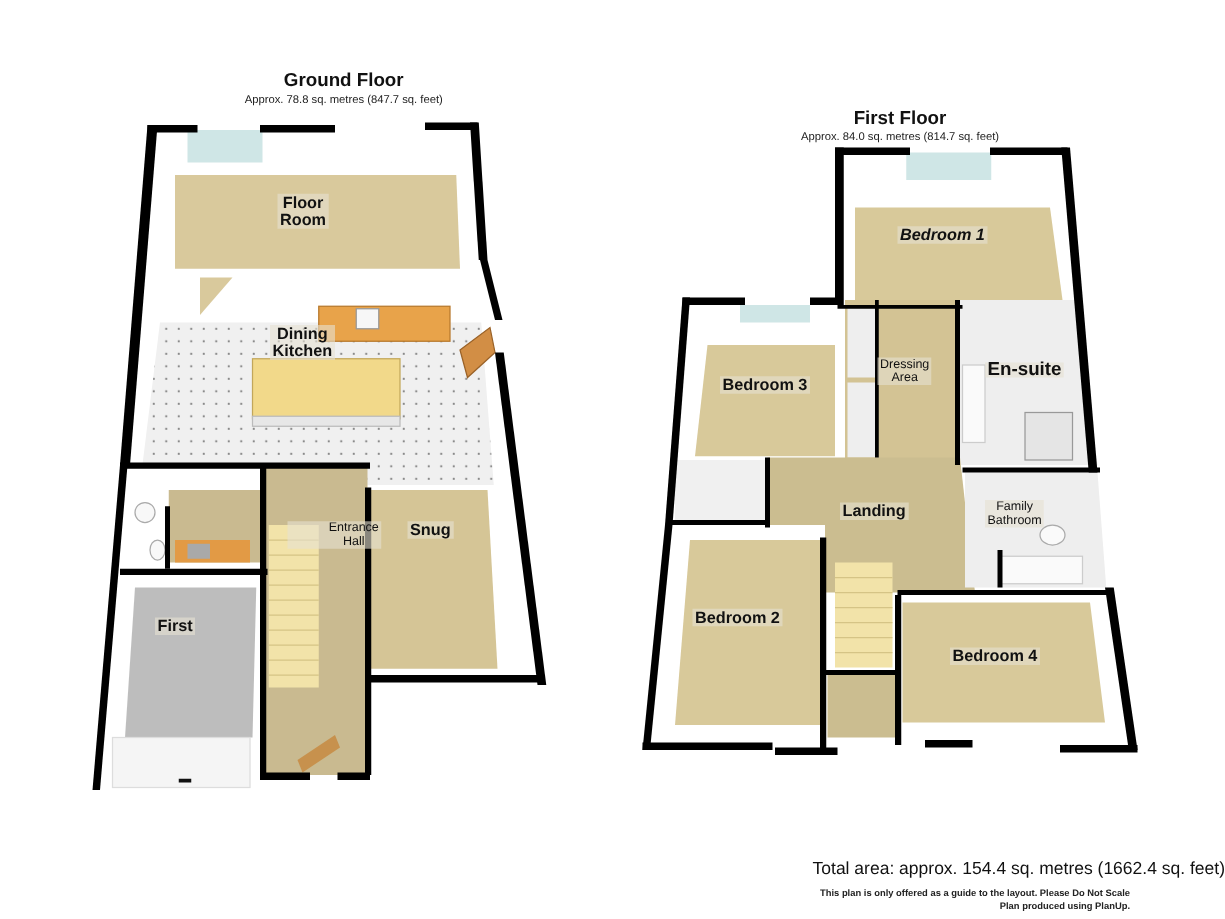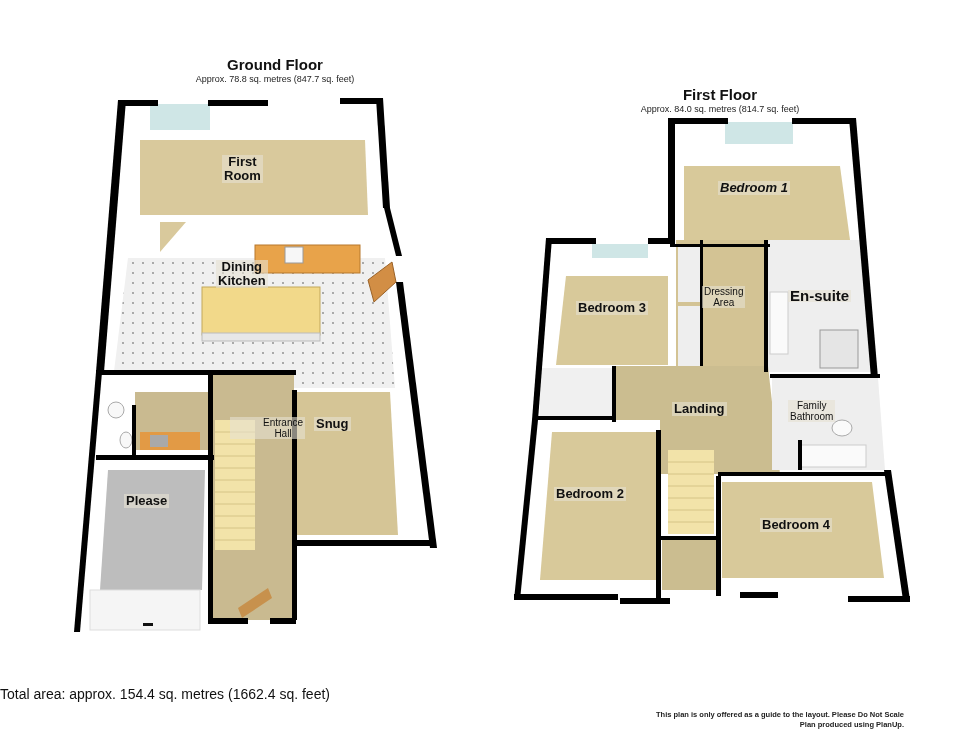--- a/index.html
+++ b/index.html
@@ -5,21 +5,21 @@
   html, body { margin:0; padding:0; }
   body { width:980px; height:735px; background:#ffffff; position:relative; overflow:hidden;
          font-family:"Liberation Sans", sans-serif; color:#111; }
   .floor-title { position:absolute; font-weight:bold; font-size:15px; text-align:center; }
   .floor-sub { position:absolute; font-size:9px; text-align:center; color:#222; }
   svg { position:absolute; left:0; top:0; }
   .room-label { position:absolute; font-weight:bold; font-size:13px; text-align:center; line-height:14px;
                 background:rgba(230,225,210,0.6); padding:0 2px; }
   .room-label.small { font-size:10px; font-weight:normal; line-height:11px; }
   .room-label.mid { font-size:15px; line-height:12px; }
-  .total { position:absolute; left:0; width:980px; text-align:left; font-size:14px; top:686px; }
+  .total { position:absolute; left:0; width:980px; text-align:right; font-size:14px; top:686px; }
   .note { position:absolute; left:0; width:904px; text-align:right; font-size:7.5px; color:#222;font-weight:bold; }
 </style>
 </head>
 <body>
 
 <div class="floor-title" style="left:150px;width:250px;top:56px;">Ground Floor</div>
 <div class="floor-sub" style="left:120px;width:310px;top:74px;">Approx. 78.8 sq. metres (847.7 sq. feet)</div>
 <div class="floor-title" style="left:610px;width:220px;top:86px;">First Floor</div>
 <div class="floor-sub" style="left:580px;width:280px;top:104px;">Approx. 84.0 sq. metres (814.7 sq. feet)</div>
 
@@ -156,28 +156,28 @@
     <rect x="670" y="244" width="100" height="3"></rect>
     <rect x="764" y="240" width="4" height="132"></rect>
     <rect x="700" y="240" width="3" height="126"></rect>
     <rect x="612" y="366" width="4" height="56"></rect>
     <rect x="534" y="416" width="80" height="4"></rect>
     <rect x="770" y="374" width="110" height="4"></rect>
     <rect x="798" y="440" width="4" height="30"></rect>
   </g>
 </svg>
 
-<div class="room-label" style="left:222px;top:155px;white-space:pre;">First
+<div class="room-label" style="left:222px;top:155px;white-space:pre;">Floor
 Room</div>
 <div class="room-label" style="left:216px;top:260px;white-space:pre;">Dining
 Kitchen</div>
 <div class="room-label small" style="left:230px;top:417px;white-space:pre;padding-left:33px;">Entrance
 Hall</div>
-<div class="room-label" style="left:314px;top:417px;">Snug</div>
-<div class="room-label" style="left:124px;top:494px;">Please</div>
+<div class="room-label" style="left:326px;top:417px;">Snug</div>
+<div class="room-label" style="left:124px;top:494px;">First</div>
 
 <div class="room-label" style="left:718px;top:181px;font-style:italic;">Bedroom 1</div>
 <div class="room-label small" style="left:702px;top:286px;white-space:pre;">Dressing
 Area</div>
 <div class="room-label mid" style="left:788px;top:290px;">En-suite</div>
 <div class="room-label" style="left:576px;top:301px;">Bedroom 3</div>
 <div class="room-label" style="left:672px;top:402px;">Landing</div>
 <div class="room-label small" style="left:788px;top:400px;white-space:pre;">Family
 Bathroom</div>
 <div class="room-label" style="left:554px;top:487px;">Bedroom 2</div>

